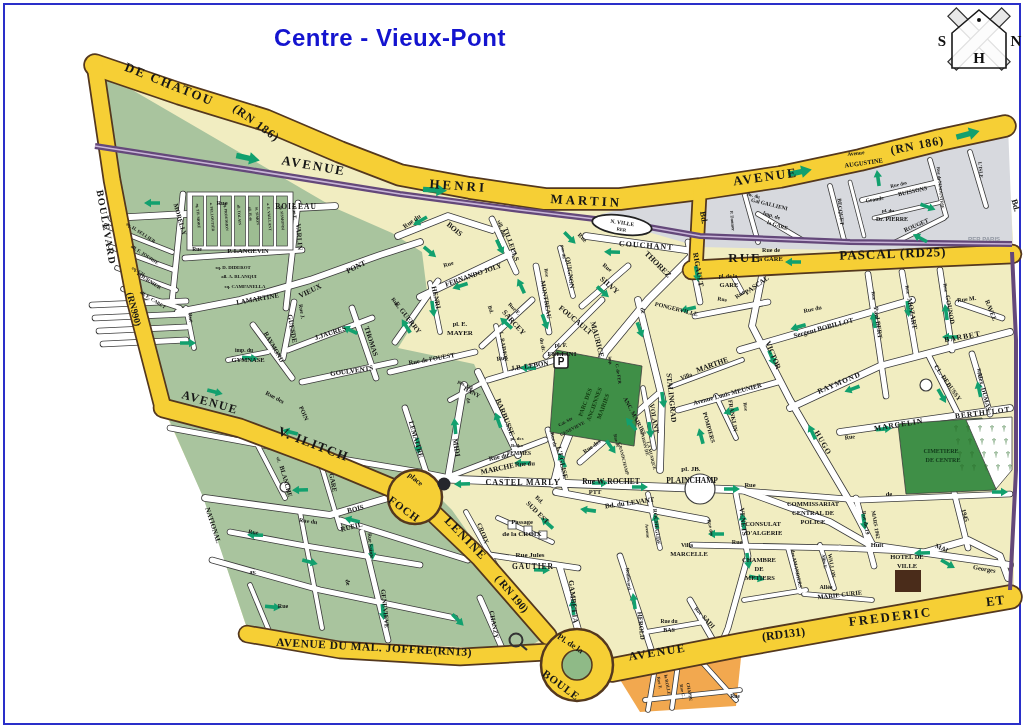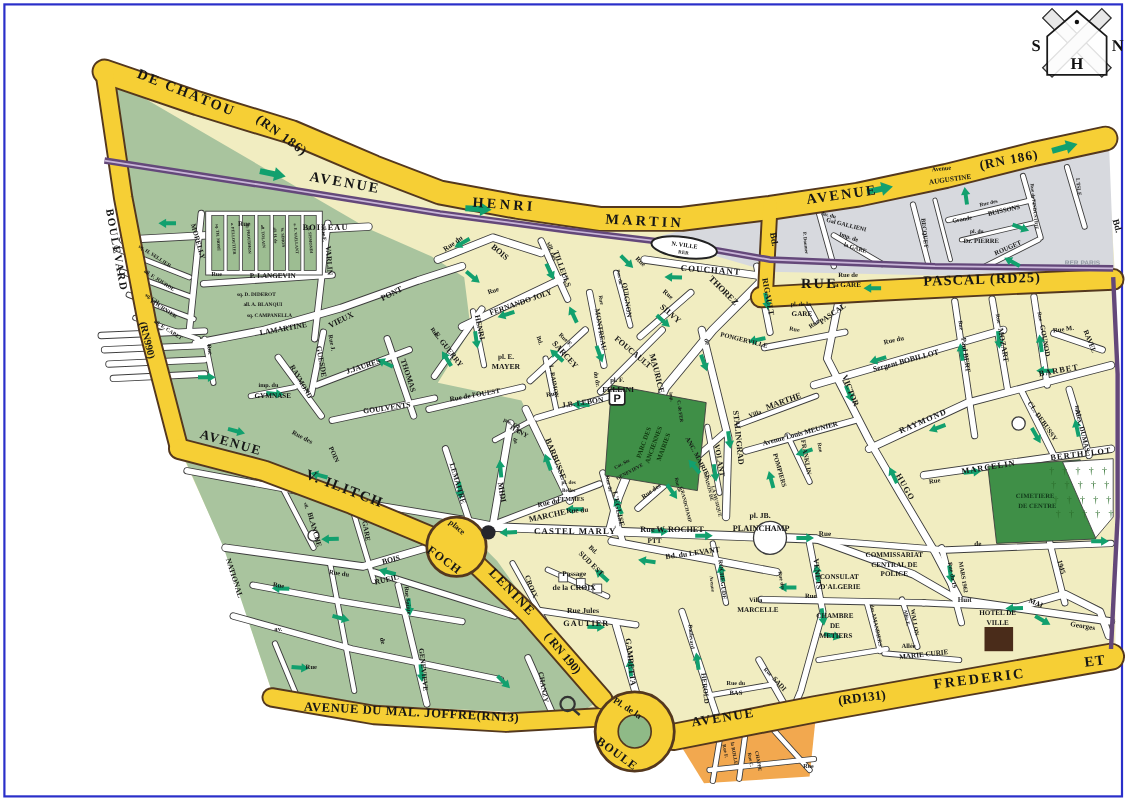--- a/index.html
+++ b/index.html
@@ -652,20 +652,21 @@
         <text x="414" y="440" font-size="7" font-weight="700" text-anchor="middle" fill="#161616" font-family="&quot;Liberation Serif&quot;,&quot;DejaVu Serif&quot;,serif" letter-spacing="0" transform="rotate(74 414 440)">LEMAITRE</text>
         <text x="492" y="625" font-size="6.5" font-weight="700" text-anchor="middle" fill="#161616" font-family="&quot;Liberation Serif&quot;,&quot;DejaVu Serif&quot;,serif" letter-spacing="0" transform="rotate(80 492 625)">CHANZY</text>
         <text x="658" y="683" font-size="4.5" font-weight="700" text-anchor="middle" fill="#161616" font-family="&quot;Liberation Serif&quot;,&quot;DejaVu Serif&quot;,serif" letter-spacing="0" transform="rotate(80 658 683)">Rue F.</text>
         <text x="666" y="685" font-size="4.5" font-weight="700" text-anchor="middle" fill="#161616" font-family="&quot;Liberation Serif&quot;,&quot;DejaVu Serif&quot;,serif" letter-spacing="0" transform="rotate(80 666 685)">la ROLLE</text>
         <text x="681" y="691" font-size="4.5" font-weight="700" text-anchor="middle" fill="#161616" font-family="&quot;Liberation Serif&quot;,&quot;DejaVu Serif&quot;,serif" letter-spacing="0" transform="rotate(80 681 691)">Rue C.</text>
         <text x="688" y="692" font-size="4.5" font-weight="700" text-anchor="middle" fill="#161616" font-family="&quot;Liberation Serif&quot;,&quot;DejaVu Serif&quot;,serif" letter-spacing="0" transform="rotate(80 688 692)">CHAPPE</text>
         <text x="735" y="698" font-size="5.5" font-weight="700" text-anchor="middle" fill="#161616" font-family="&quot;Liberation Serif&quot;,&quot;DejaVu Serif&quot;,serif" letter-spacing="0">Rue</text>
       </g>
   </svg>
 
+  <div id="title">Centre - Vieux-Pont</div>
 
   <svg class="compass" width="92" height="82" viewBox="-46 -42 92 82">
     <g>
       <g transform="rotate(45 0 -7)">
           <rect x="-38" y="-13" width="76" height="12" fill="#e8e8e8" stroke="#333" stroke-width="1.2"></rect>
         </g>
       <g transform="rotate(-45 0 -7)">
           <rect x="-38" y="-13" width="76" height="12" fill="#e8e8e8" stroke="#333" stroke-width="1.2"></rect>
         </g>
       <polygon points="0,-36 27,-13 27,22 -27,22 -27,-13" fill="#ffffff" fill-opacity="0.85" stroke="#1a1a1a" stroke-width="1.6"></polygon>

